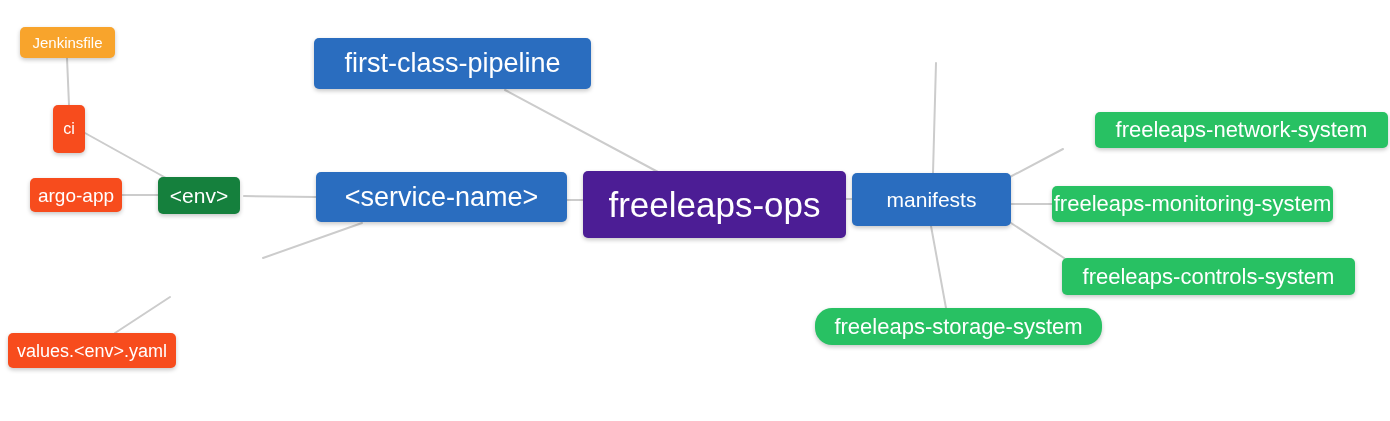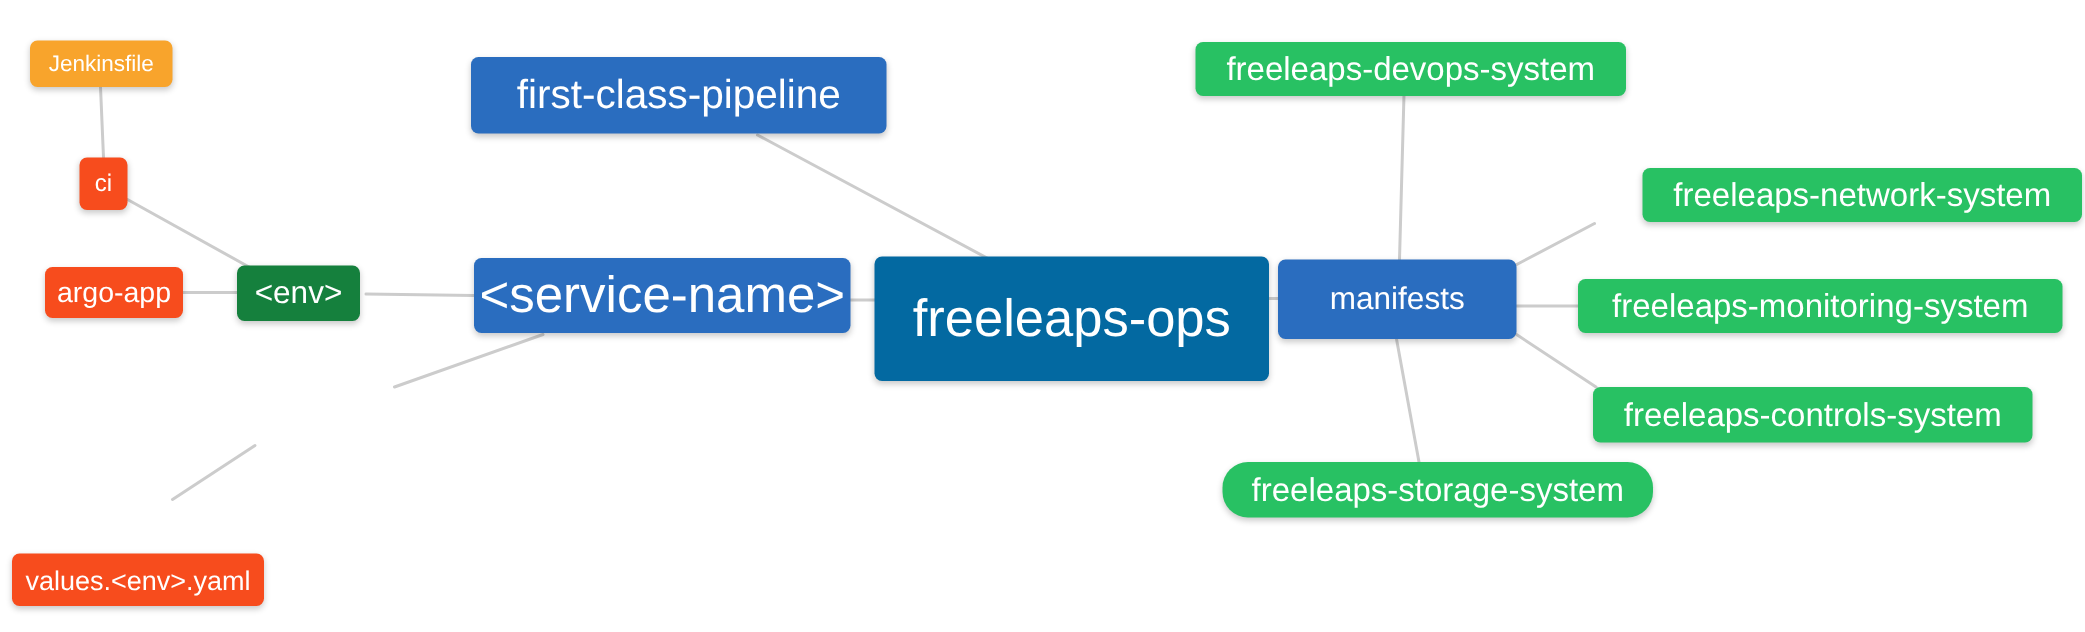--- a/index.html
+++ b/index.html
@@ -52,26 +52,25 @@
       <line x1="505" y1="90" x2="658" y2="172" stroke="#cccccc" stroke-width="2" stroke-linecap="round"></line>
       <line x1="846" y1="199" x2="853" y2="199" stroke="#cccccc" stroke-width="2" stroke-linecap="round"></line>
       <line x1="933" y1="173" x2="936" y2="63" stroke="#cccccc" stroke-width="2" stroke-linecap="round"></line>
       <line x1="1008" y1="178" x2="1063" y2="149" stroke="#cccccc" stroke-width="2" stroke-linecap="round"></line>
       <line x1="1011" y1="204" x2="1052" y2="204" stroke="#cccccc" stroke-width="2" stroke-linecap="round"></line>
       <line x1="1008" y1="221" x2="1064" y2="258" stroke="#cccccc" stroke-width="2" stroke-linecap="round"></line>
       <line x1="931" y1="226" x2="946" y2="308" stroke="#cccccc" stroke-width="2" stroke-linecap="round"></line>
     </svg>
 
 <div class="node" style="left: 20px; top: 27px; width: 95px; height: 31px; background: rgb(248, 164, 44); font-size: 15px; color: rgb(255, 255, 255);">Jenkinsfile</div>
-    <div class="node" style="left: 53px; top: 105px; width: 32px; height: 35px; background: rgb(247, 76, 29); font-size: 16px; color: rgb(255, 255, 255);">ci</div>
+    <div class="node" style="left: 53px; top: 105px; width: 32px; height: 48px; background: rgb(247, 76, 29); font-size: 16px; color: rgb(255, 255, 255);">ci</div>
     <div class="node" style="left: 30px; top: 178px; width: 92px; height: 34px; background: rgb(247, 76, 29); font-size: 19px; color: rgb(255, 255, 255);">argo-app</div>
     <div class="node" style="left: 158px; top: 177px; width: 82px; height: 37px; background: #15803d; font-size: 21px; color: rgb(255, 255, 255); text-align: center;">&lt;env&gt;</div>
-    <div class="node" style="left: 8px; top: 333px; width: 168px; height: 35px; background: rgb(247, 76, 29); font-size: 18px; color: rgb(255, 255, 255); margin-top: 36px;">values.&lt;env&gt;.yaml</div>
+    <div class="node" style="left: 8px; top: 333px; width: 168px; height: 35px; background: rgb(247, 76, 29); font-size: 18px; color: rgb(255, 255, 255);">values.&lt;env&gt;.yaml</div>
     <div class="node" style="left: 314px; top: 38px; width: 277px; height: 51px; background: rgb(42, 109, 191); font-size: 27px; color: rgb(255, 255, 255);">first-class-pipeline</div>
-    <div class="node" style="left: 316px; top: 172px; width: 251px; height: 50px; background: rgb(42, 109, 191); font-size: 34px; color: rgb(255, 255, 255);">&lt;service-name&gt;</div>
-    <div class="node" style="left: 583px; top: 171px; width: 263px; height: 83px; background: #0369a1; font-size: 35px; color: rgb(255, 255, 255);">freeleaps-ops</div>
+    <div class="node" style="left: 316px; top: 172px; width: 251px; height: 50px; background: rgb(42, 109, 191); font-size: 27px; color: rgb(255, 255, 255);">&lt;service-name&gt;</div>
+    <div class="node" style="left: 583px; top: 171px; width: 263px; height: 67px; background: #4c1d95; font-size: 35px; color: rgb(255, 255, 255);">freeleaps-ops</div>
     <div class="node" style="left: 852px; top: 173px; width: 159px; height: 53px; background: rgb(42, 109, 191); font-size: 21px; color: rgb(255, 255, 255);">manifests</div>
-    <div class="node" style="left: 797px; top: 28px; width: 287px; height: 36px; background: rgb(40, 193, 99); font-size: 22px; color: rgb(255, 255, 255);">freeleaps-devops-system</div>
     <div class="node" style="left: 1055px; top: 112px; width: 293px; height: 36px; background: rgb(40, 193, 99); font-size: 22px; color: rgb(255, 255, 255); margin-left: 40px;">freeleaps-network-system</div>
-    <div class="node" style="left: 1052px; top: 186px; width: 323px; height: 36px; background: rgb(40, 193, 99); font-size: 22px; color: rgb(255, 255, 255);">freeleaps-monitoring-system</div>
+    <div class="node" style="left: 1052px; top: 186px; width: 281px; height: 36px; background: rgb(40, 193, 99); font-size: 22px; color: rgb(255, 255, 255);">freeleaps-monitoring-system</div>
     <div class="node" style="left: 1062px; top: 258px; width: 293px; height: 37px; background: rgb(40, 193, 99); font-size: 22px; color: rgb(255, 255, 255);">freeleaps-controls-system</div>
     <div class="node" style="left: 815px; top: 308px; width: 287px; height: 37px; background: rgb(40, 193, 99); font-size: 22px; color: rgb(255, 255, 255); border-radius: 17px;">freeleaps-storage-system</div>
   </div>
 
 </body></html>

